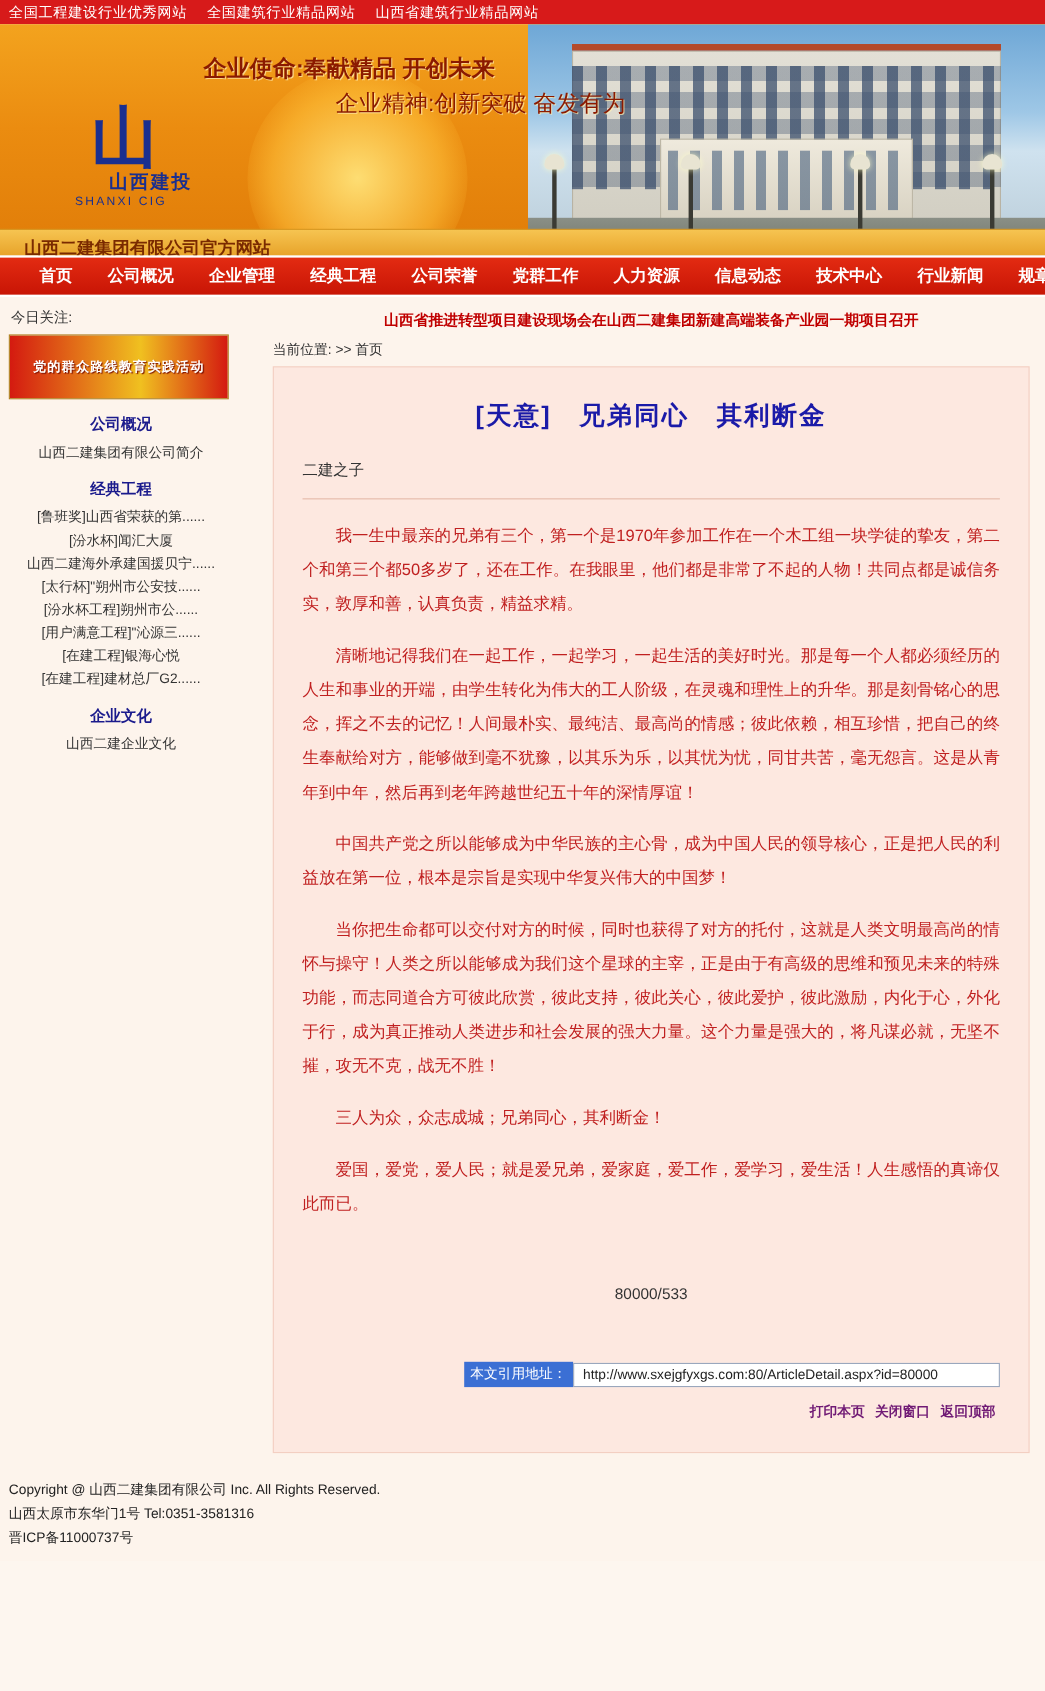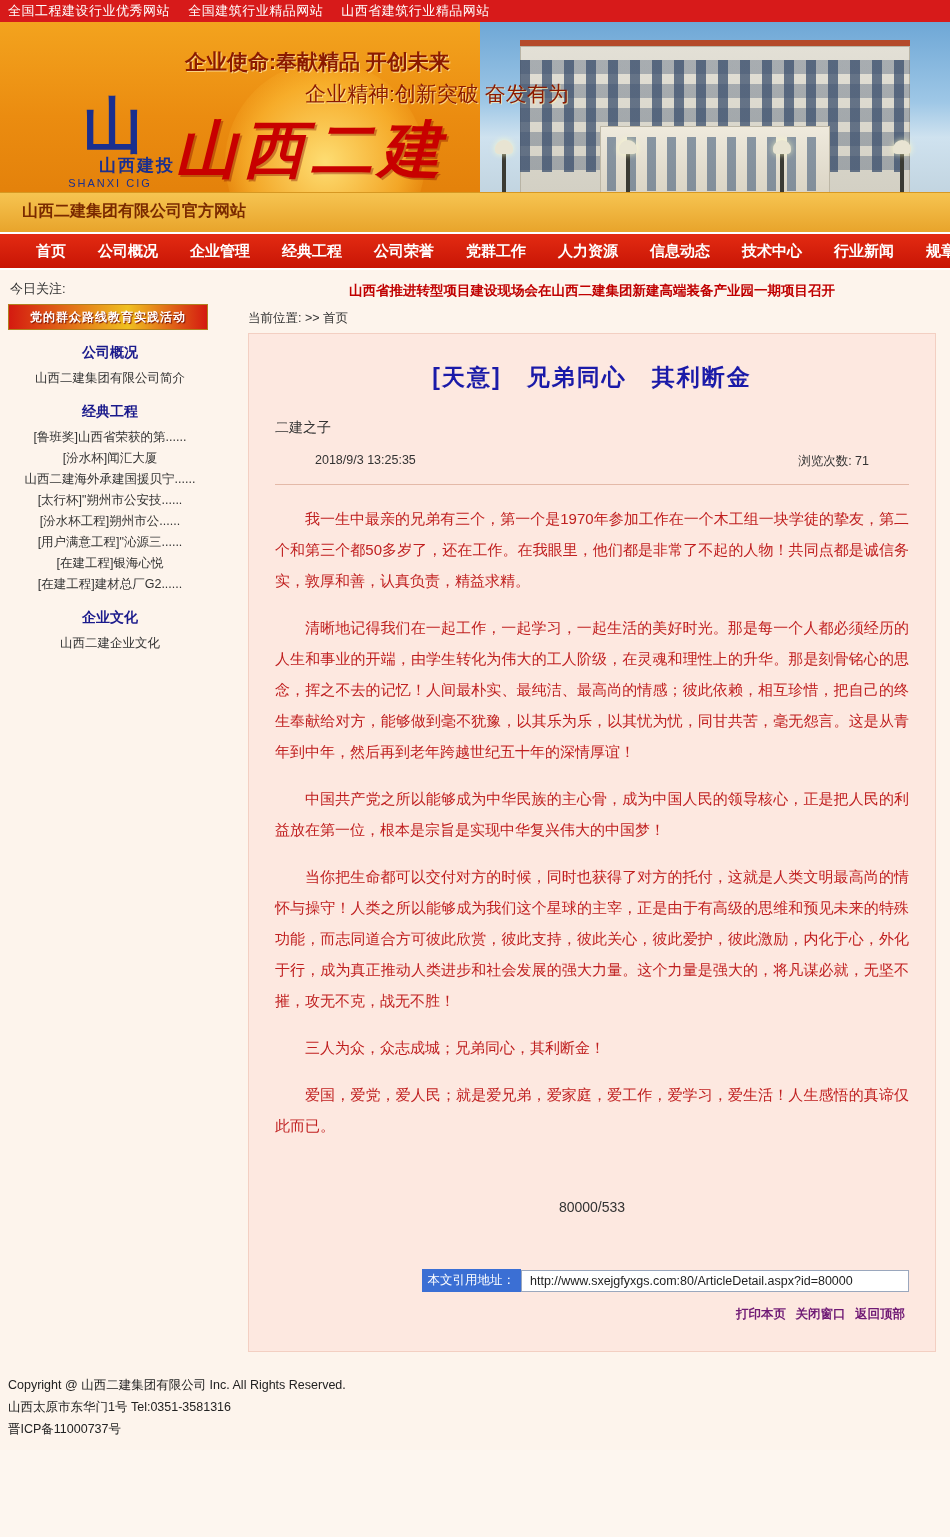--- a/index.html
+++ b/index.html
@@ -122,21 +122,21 @@
     position: absolute; left: 175px; top: 86px; z-index: 6;
     font-size: 62px; font-weight: bold; color: #c80000;
     font-family: "DejaVu Serif", serif;
     font-style: italic;
     letter-spacing: 6px;
     text-shadow: 2px 2px 0 rgba(120,0,0,.35);
   }
 
   .sitename {
     position: absolute; left: 0; bottom: 0; width: 100%;
-    height: 40px; line-height: 36px;
+    height: 24px; line-height: 36px;
     background: linear-gradient(180deg,#f6c451,#e8a42b);
     color: #7a2a00; font-size: 16px; font-weight: bold;
     padding-left: 22px;
     border-top: 1px solid #d79822;
     z-index: 7;
   }
 
   
   .nav {
     height: 38px;
@@ -155,21 +155,21 @@
     padding: 0 16px;
     line-height: 34px;
     white-space: nowrap;
   }
 
   
   .wrap { display: flex; background: #fdf4ec; }
   .sidebar { width: 218px; padding: 8px 6px 10px 8px; }
   .today { font-size: 13px; color: #333; margin: 2px 0 6px 2px; }
   .promo {
-    width: 200px; height: 26px;
+    width: 200px; height: 59px;
     background: linear-gradient(90deg,#d41a10,#f0c020 60%,#d41a10);
     border: 1px solid #b08020;
     color: #fff; font-size: 12px; font-weight: bold;
     display: flex; align-items: center; justify-content: center;
     letter-spacing: 1px;
     text-shadow: 1px 1px 1px #7a1000;
   }
   .side-sec { margin-top: 14px; }
   .side-title {
     text-align: center; font-size: 14px; color: #1a1a8c; font-weight: bold; margin-bottom: 6px;
@@ -253,21 +253,20 @@
 
   <div class="slogan">企业使命:奉献精品 开创未来</div>
   <div class="slogan2">企业精神:创新突破 奋发有为</div>
 
   <div class="logo">
     <div class="mark">山</div>
     <div class="cn">山西建投</div>
     <div class="en">SHANXI CIG</div>
   </div>
 
-  <div class="brush">山西二建</div>
 
   <div class="sitename">山西二建集团有限公司官方网站</div>
 </div>
 
 <div class="nav">
   <a href="#">首页</a>
   <a href="#">公司概况</a>
   <a href="#">企业管理</a>
   <a href="#">经典工程</a>
   <a href="#">公司荣誉</a>
@@ -313,27 +312,20 @@
 
     <div class="crumb">
       <span>当前位置:</span>
       <span>&gt;&gt;</span>
       <a href="#">首页</a>
     </div>
 
     <div class="article">
       <div class="art-title">[天意]　兄弟同心　其利断金</div>
       <div class="art-author">二建之子</div>
-      <div class="art-meta">
-        <span>2018/9/3 13:25:35</span>
-        <span>
-          <span>浏览次数:</span>
-          <span>71</span>
-        </span>
-      </div>
       <div class="divider"></div>
 
       <div class="art-body">
         <p>我一生中最亲的兄弟有三个，第一个是1970年参加工作在一个木工组一块学徒的挚友，第二个和第三个都50多岁了，还在工作。在我眼里，他们都是非常了不起的人物！共同点都是诚信务实，敦厚和善，认真负责，精益求精。</p>
         <p>清晰地记得我们在一起工作，一起学习，一起生活的美好时光。那是每一个人都必须经历的人生和事业的开端，由学生转化为伟大的工人阶级，在灵魂和理性上的升华。那是刻骨铭心的思念，挥之不去的记忆！人间最朴实、最纯洁、最高尚的情感；彼此依赖，相互珍惜，把自己的终生奉献给对方，能够做到毫不犹豫，以其乐为乐，以其忧为忧，同甘共苦，毫无怨言。这是从青年到中年，然后再到老年跨越世纪五十年的深情厚谊！</p>
         <p>中国共产党之所以能够成为中华民族的主心骨，成为中国人民的领导核心，正是把人民的利益放在第一位，根本是宗旨是实现中华复兴伟大的中国梦！</p>
         <p>当你把生命都可以交付对方的时候，同时也获得了对方的托付，这就是人类文明最高尚的情怀与操守！人类之所以能够成为我们这个星球的主宰，正是由于有高级的思维和预见未来的特殊功能，而志同道合方可彼此欣赏，彼此支持，彼此关心，彼此爱护，彼此激励，内化于心，外化于行，成为真正推动人类进步和社会发展的强大力量。这个力量是强大的，将凡谋必就，无坚不摧，攻无不克，战无不胜！</p>
         <p>三人为众，众志成城；兄弟同心，其利断金！</p>
         <p>爱国，爱党，爱人民；就是爱兄弟，爱家庭，爱工作，爱学习，爱生活！人生感悟的真谛仅此而已。</p>
       </div>

